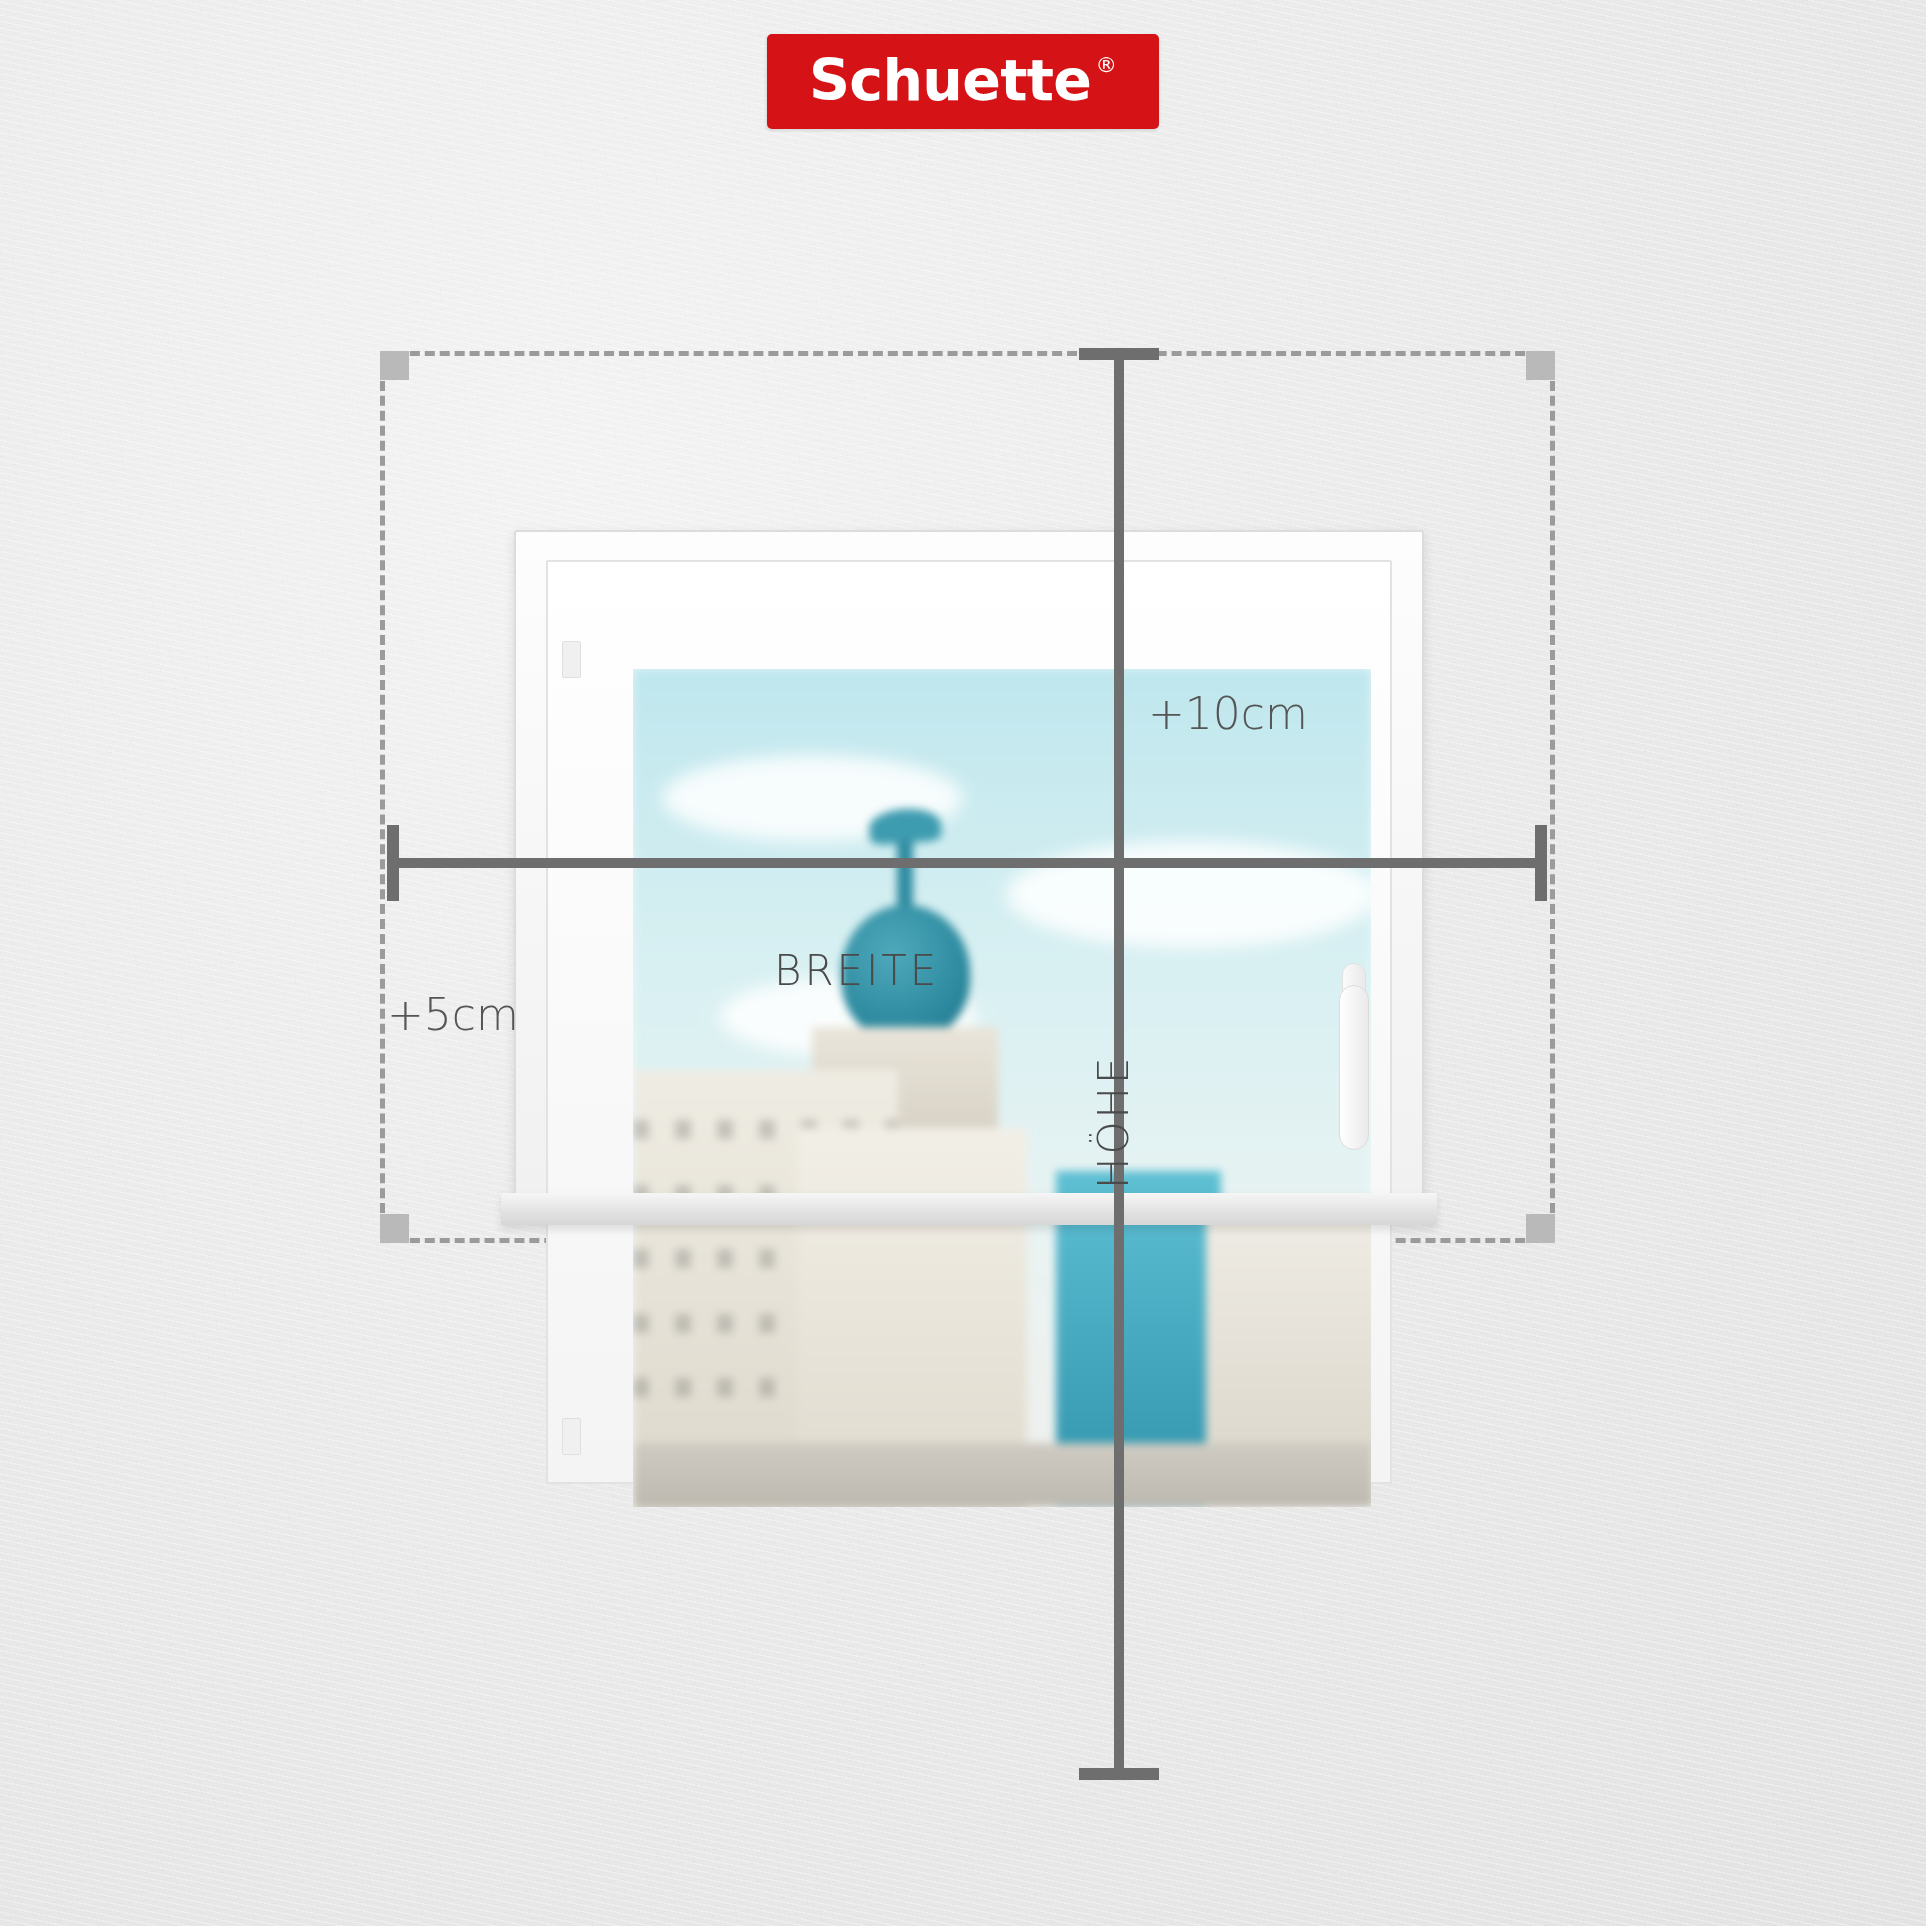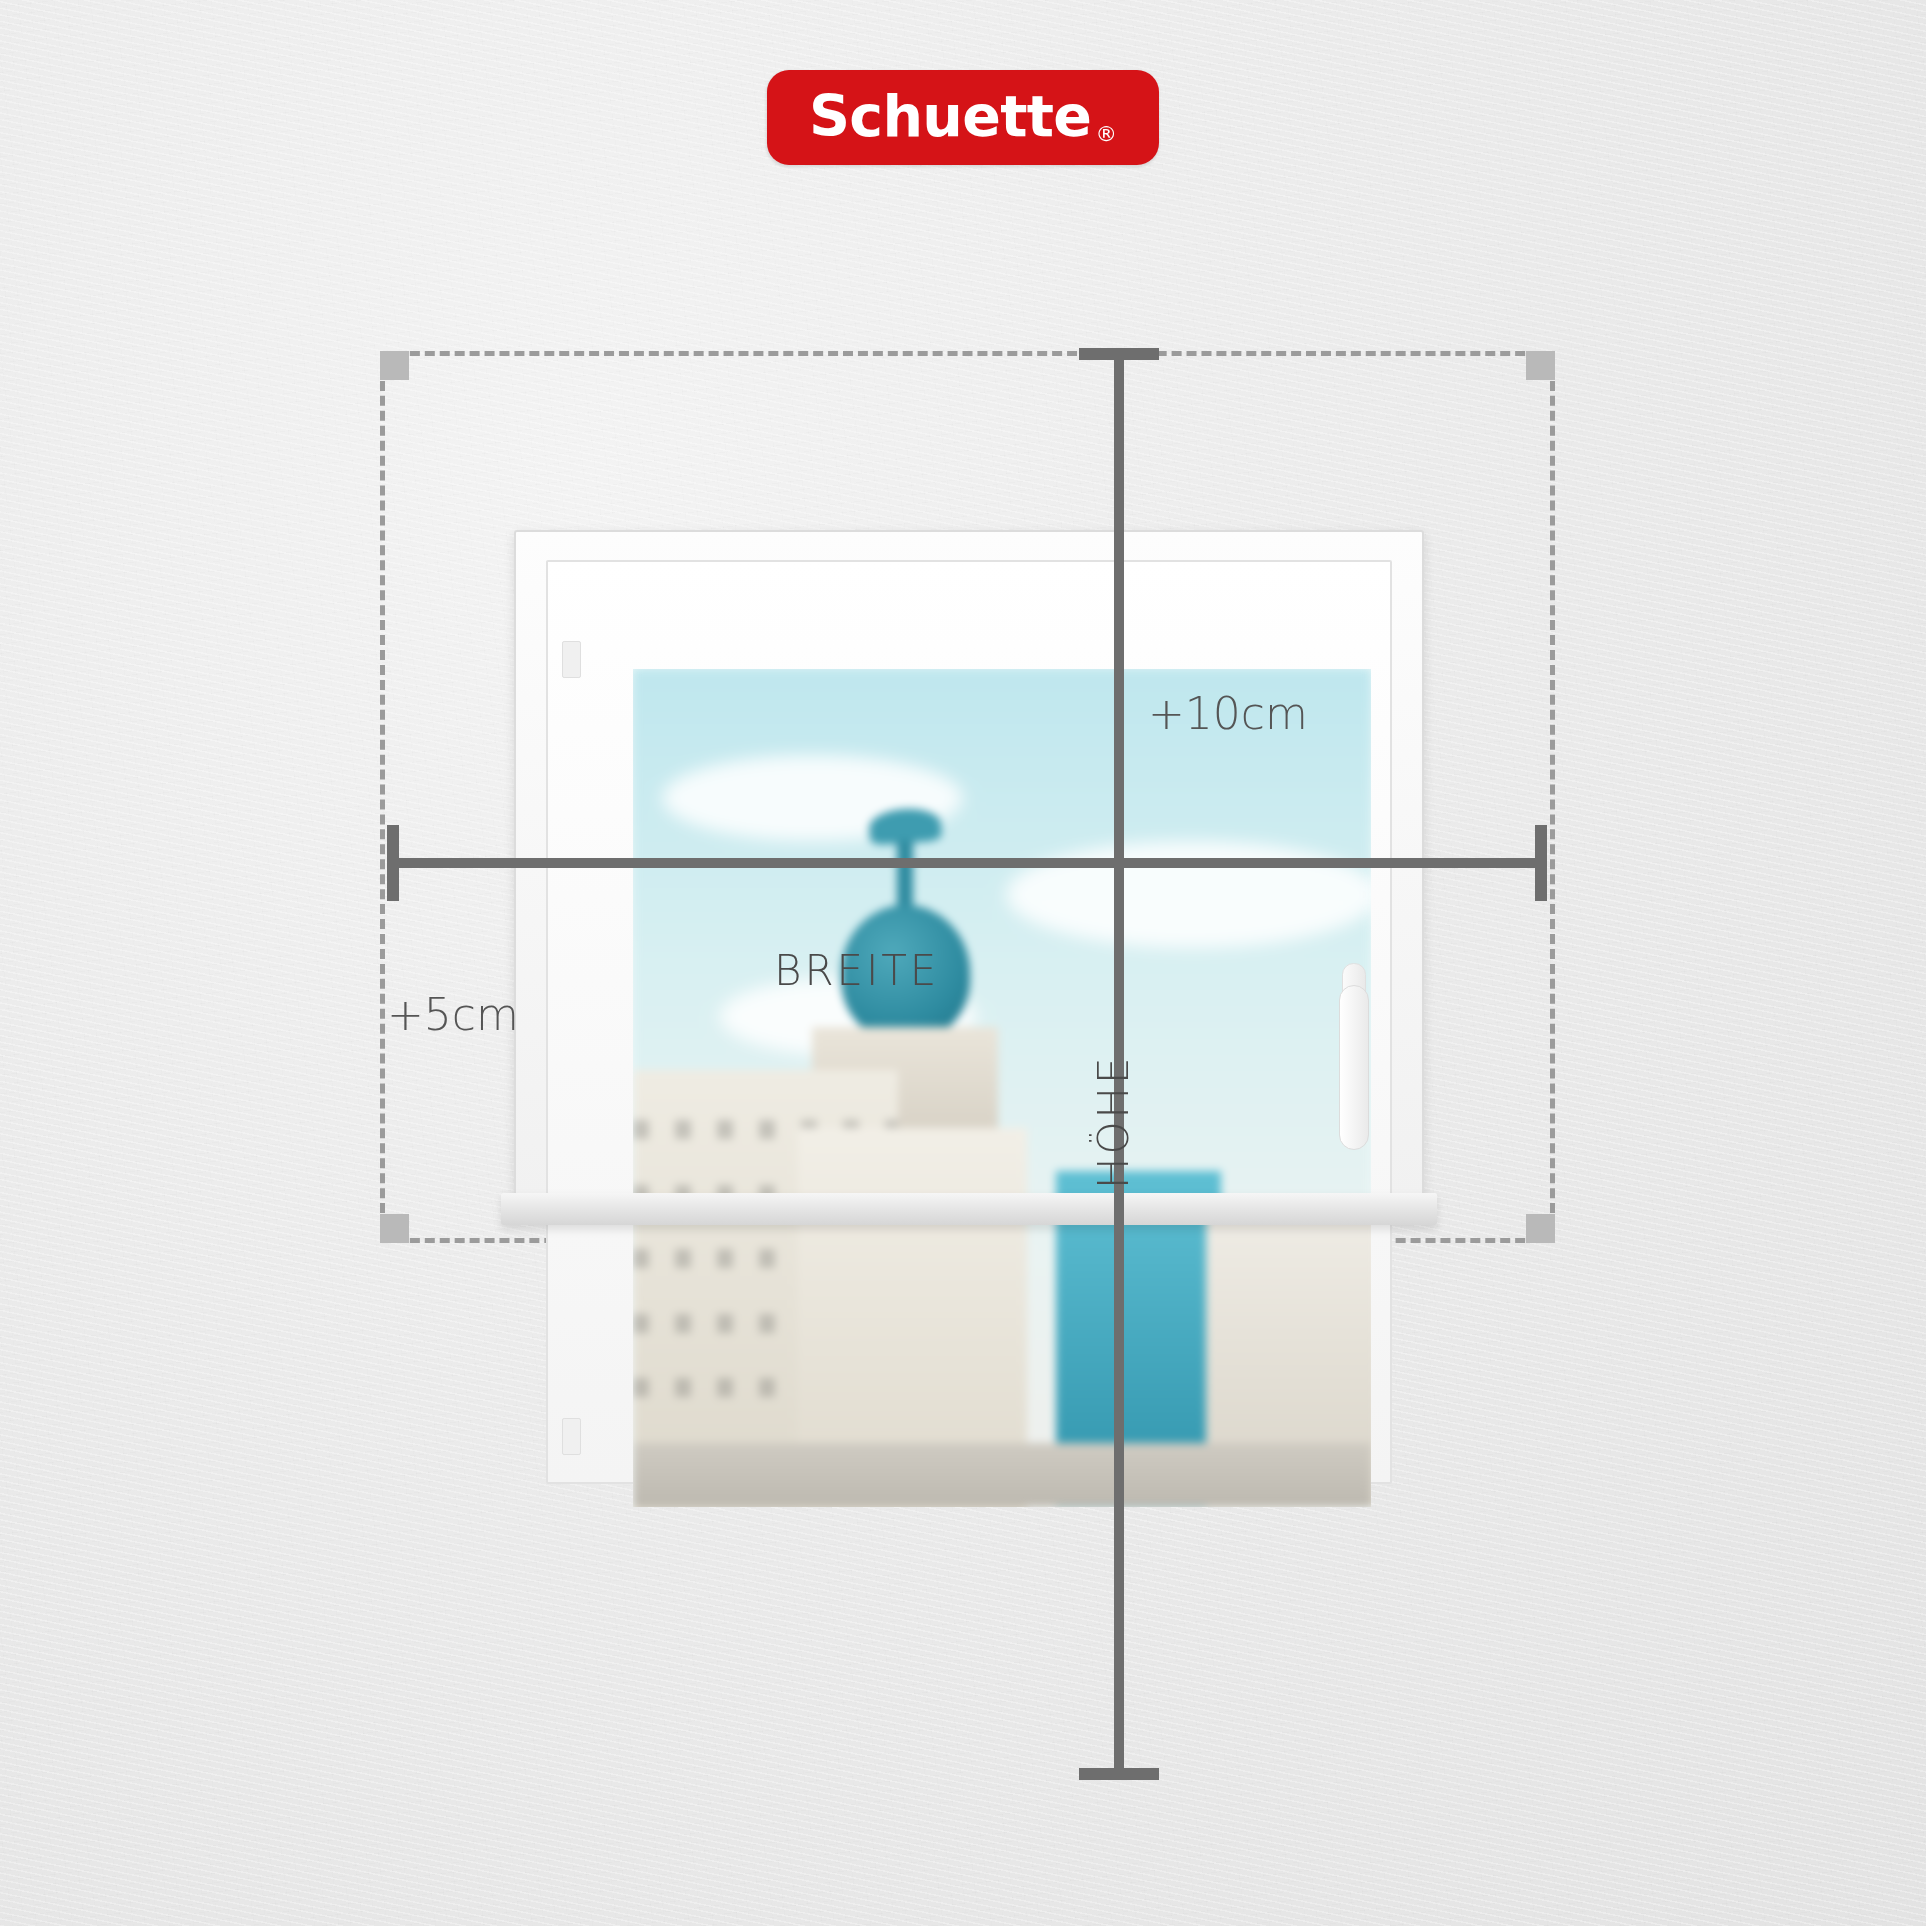--- a/index.html
+++ b/index.html
@@ -33,26 +33,25 @@
     pointer-events: none;
   }
 
   
   #logo {
     position: absolute;
     left: 50%;
     transform: translateX(-50%);
     top: 34px;
     background: #d51317;
-    border-radius: 22px;
+    border-radius: 5px;
     padding: 16px 42px 18.6px 42px;
     display: flex;
-    align-items: flex-end;
+    align-items: flex-start;
     box-shadow: 0 1.4px 2.9px rgba(0,0,0,.10);
-    margin-top: 36px;
   }
   #logo .word {
     color: #ffffff;
     font-family: "DejaVu Sans", sans-serif;
     font-weight: 700;
     font-size: 57px;
     line-height: 60px;
     letter-spacing: -0.7px;
   }
   #logo .reg {

